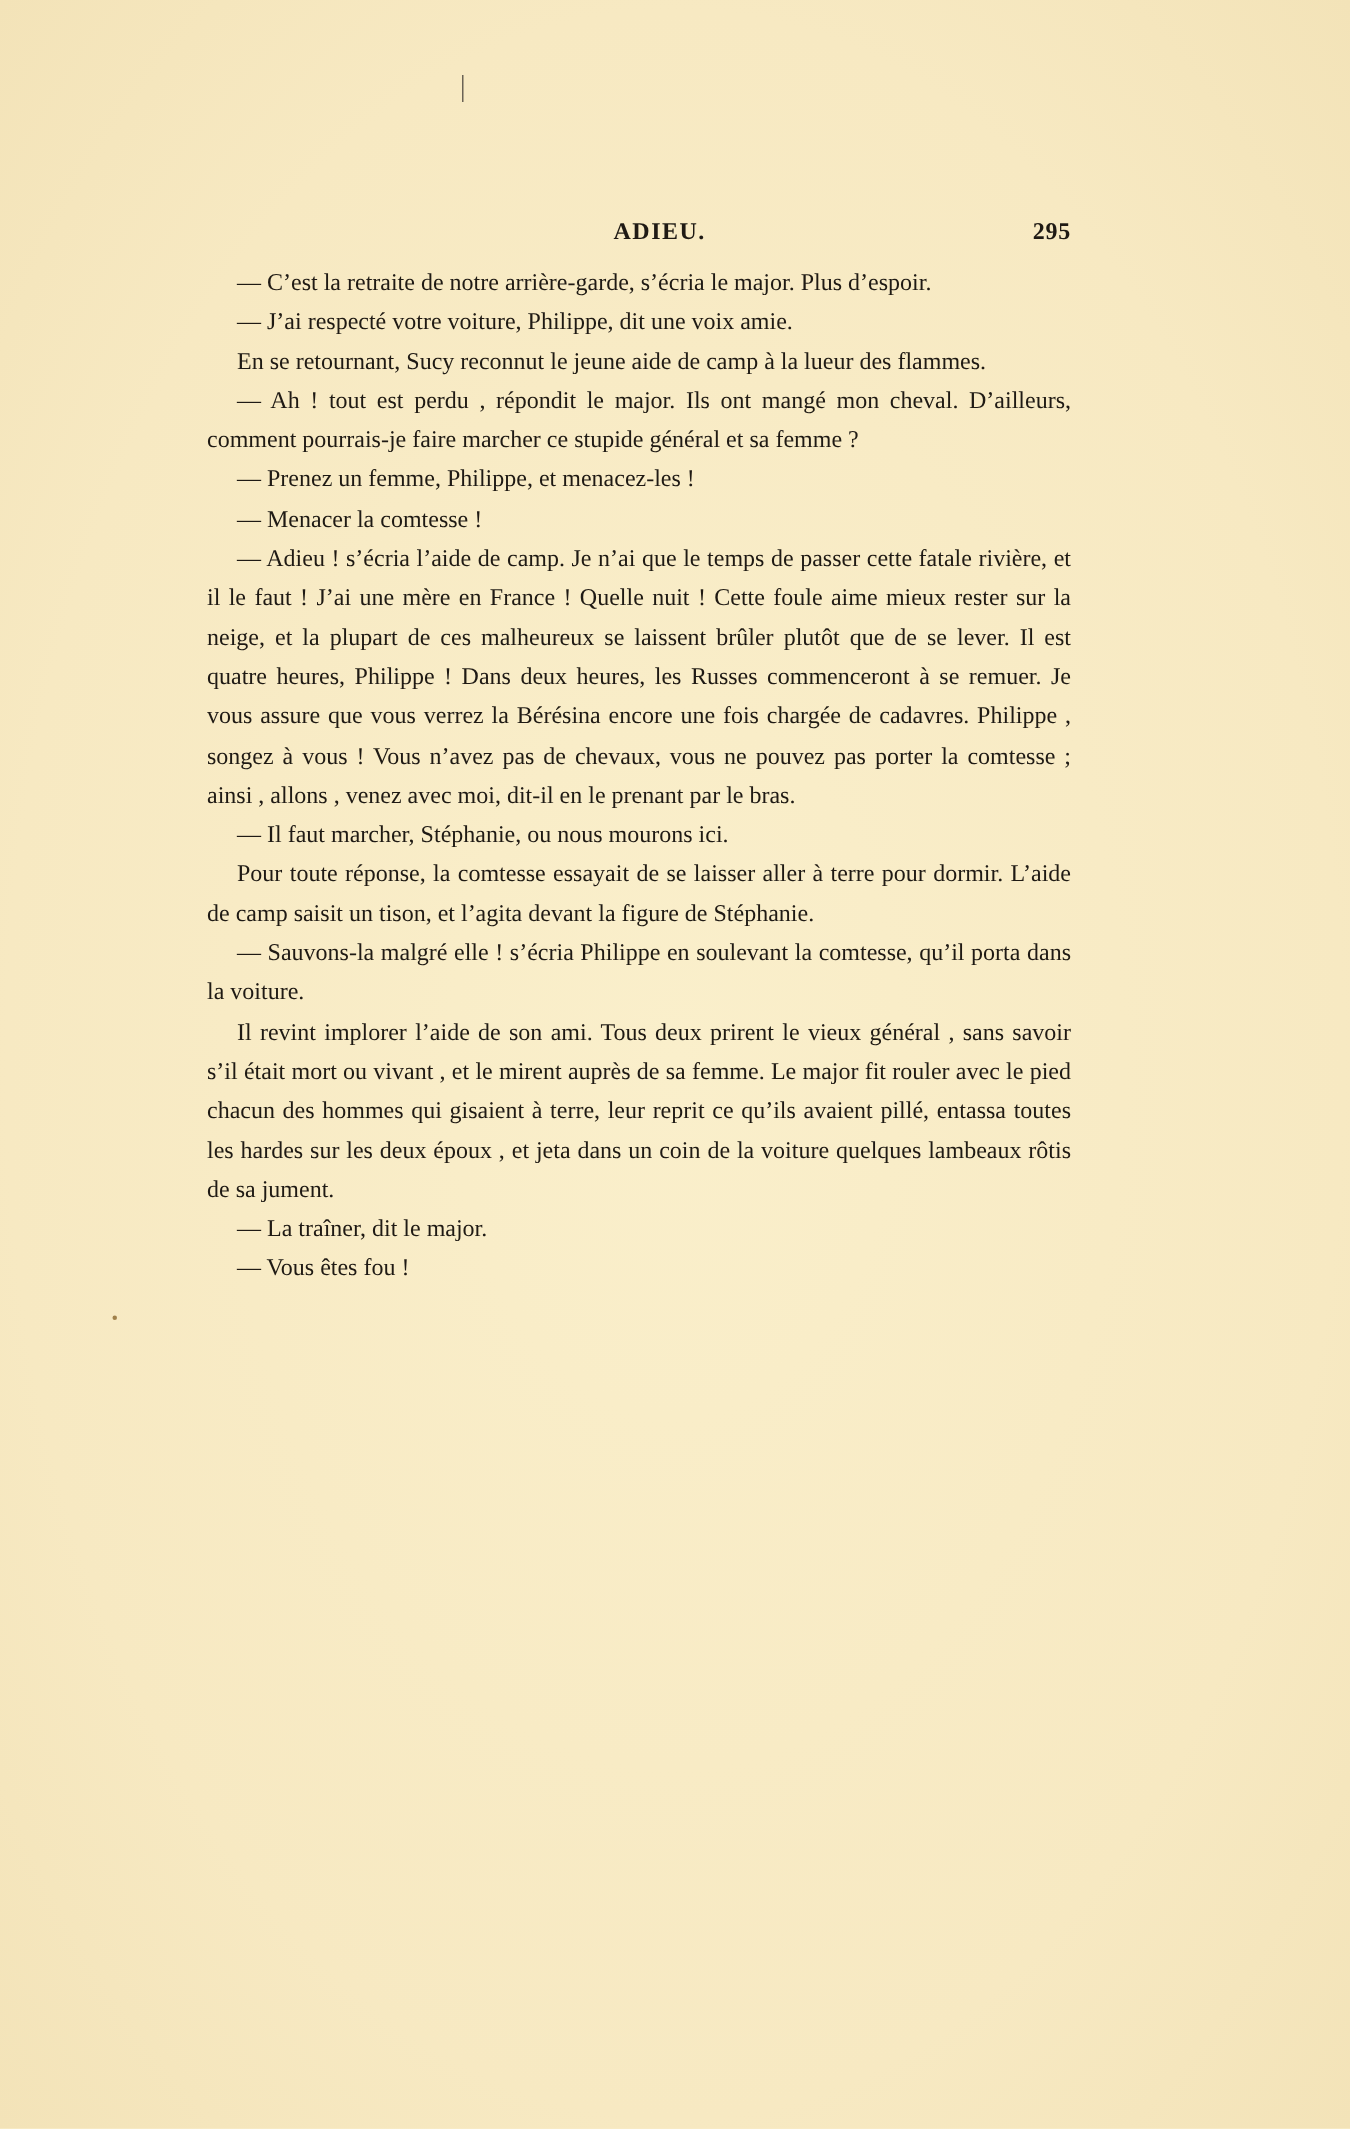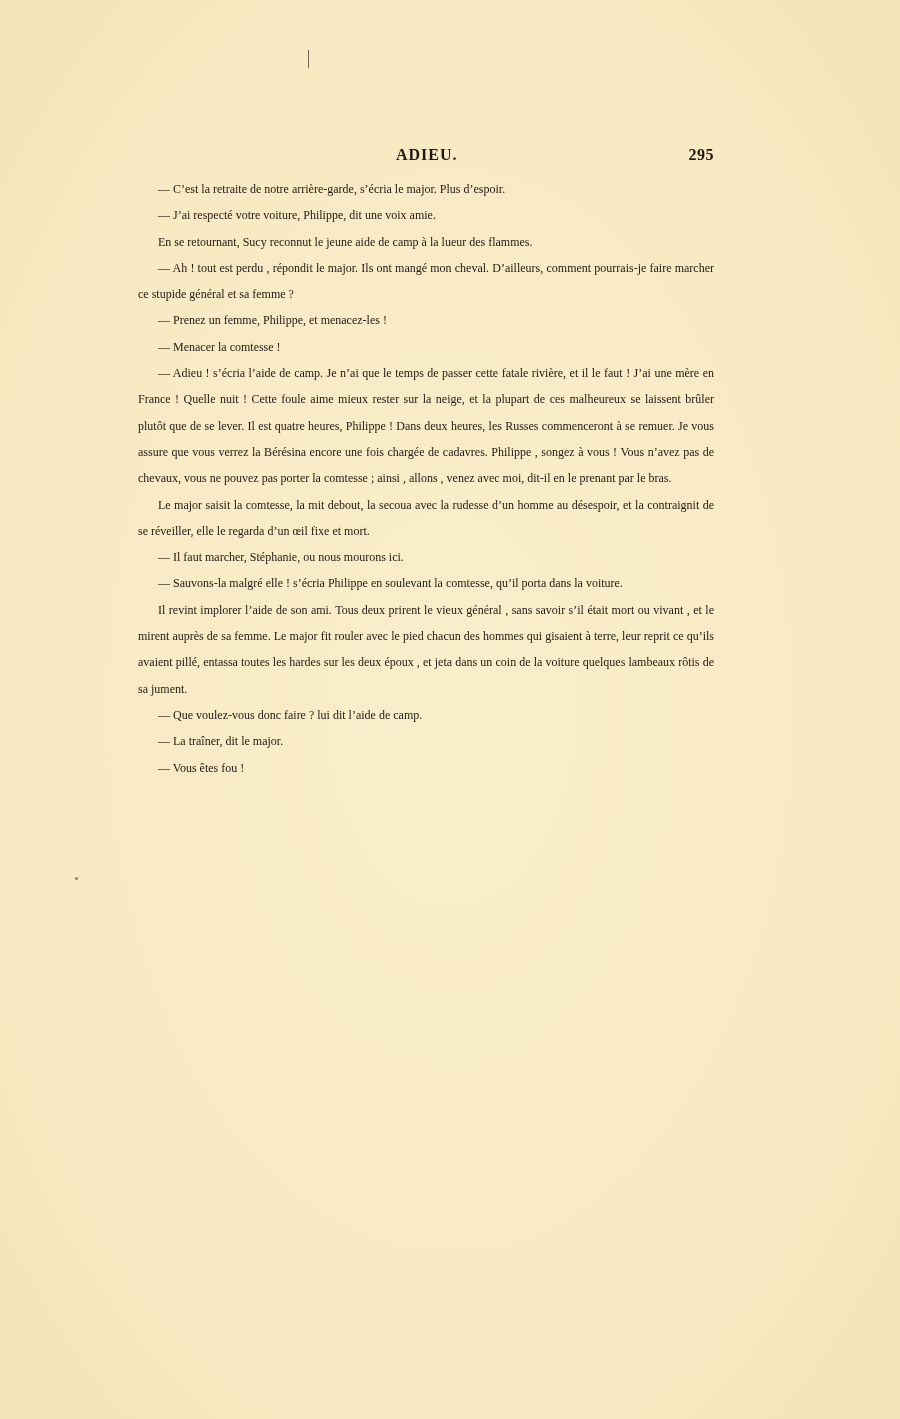--- a/index.html
+++ b/index.html
@@ -16,28 +16,28 @@
   }
   .gutter-mark {
     position: absolute; left: 308px; top: 50px;
     width: 1px; height: 18px; background: #6b6355;
   }
   .running-head {
     position: absolute; top: 146px; left: 138px; width: 576px; height: 22px;
     font-size: 16px; font-weight: bold;
   }
   .running-title {
-    position: absolute; left: 258px; top: 0; letter-spacing: 1px;
+    position: absolute; left: 271px; top: 0; letter-spacing: 1px;
   }
   .page-number {
     position: absolute; right: 0; top: 0; letter-spacing: 0.5px;
   }
   .text-body {
     position: absolute; top: 176px; left: 138px; width: 576px;
-    font-size: 12px; line-height: 26.3px;
+    font-size: 16px; line-height: 26.3px;
     text-align: justify;
   }
   .para { margin: 0; text-indent: 20px; hyphens: manual; }
   .dot { position: absolute; background: #a0804a; border-radius: 50%; }
 </style>
 </head>
 <body>
 
 <div class="page-bg"></div>
 <div class="gutter-mark"></div>
@@ -49,20 +49,19 @@
 </div>
 
 <div class="text-body">
   <p class="para">— C’est la retraite de notre arrière-garde, s’écria le major. Plus d’espoir.</p>
   <p class="para">— J’ai respecté votre voiture, Philippe, dit une voix amie.</p>
   <p class="para">En se retournant, Sucy reconnut le jeune aide de camp à la lueur des flammes.</p>
   <p class="para">— Ah ! tout est perdu , répondit le major. Ils ont mangé mon cheval. D’ailleurs, comment pourrais-je faire marcher ce stupide général et sa femme ?</p>
   <p class="para">— Prenez un femme, Philippe, et menacez-les !</p>
   <p class="para">— Menacer la comtesse !</p>
   <p class="para">— Adieu ! s’écria l’aide de camp. Je n’ai que le temps de passer cette fatale rivière, et il le faut ! J’ai une mère en France ! Quelle nuit ! Cette foule aime mieux rester sur la neige, et la plupart de ces malheureux se laissent brûler plutôt que de se lever. Il est quatre heures, Philippe ! Dans deux heures, les Russes commen­ceront à se remuer. Je vous assure que vous verrez la Bérésina encore une fois chargée de cadavres. Philippe , songez à vous ! Vous n’avez pas de chevaux, vous ne pouvez pas porter la com­tesse ; ainsi , allons , venez avec moi, dit-il en le prenant par le bras.</p>
-  <p class="para">Le major saisit la comtesse, la mit debout, la secoua avec la ru­desse d’un homme au désespoir, et la contraignit de se réveiller, elle le regarda d’un œil fixe et mort.</p>
   <p class="para">— Il faut marcher, Stéphanie, ou nous mourons ici.</p>
+  <p class="para">Pour toute réponse, la comtesse essayait de se laisser aller à terre pour dormir. L’aide de camp saisit un tison, et l’agita devant la figure de Stéphanie.</p>
   <p class="para">— Sauvons-la malgré elle ! s’écria Philippe en soulevant la comtesse, qu’il porta dans la voiture.</p>
   <p class="para">Il revint implorer l’aide de son ami. Tous deux prirent le vieux général , sans savoir s’il était mort ou vivant , et le mirent auprès de sa femme. Le major fit rouler avec le pied chacun des hommes qui gisaient à terre, leur reprit ce qu’ils avaient pillé, entassa toutes les hardes sur les deux époux , et jeta dans un coin de la voiture quelques lambeaux rôtis de sa jument.</p>
-  <p class="para">— Que voulez-vous donc faire ? lui dit l’aide de camp.</p>
   <p class="para">— La traîner, dit le major.</p>
   <p class="para">— Vous êtes fou !</p>
 </div>
 
 </body></html>

